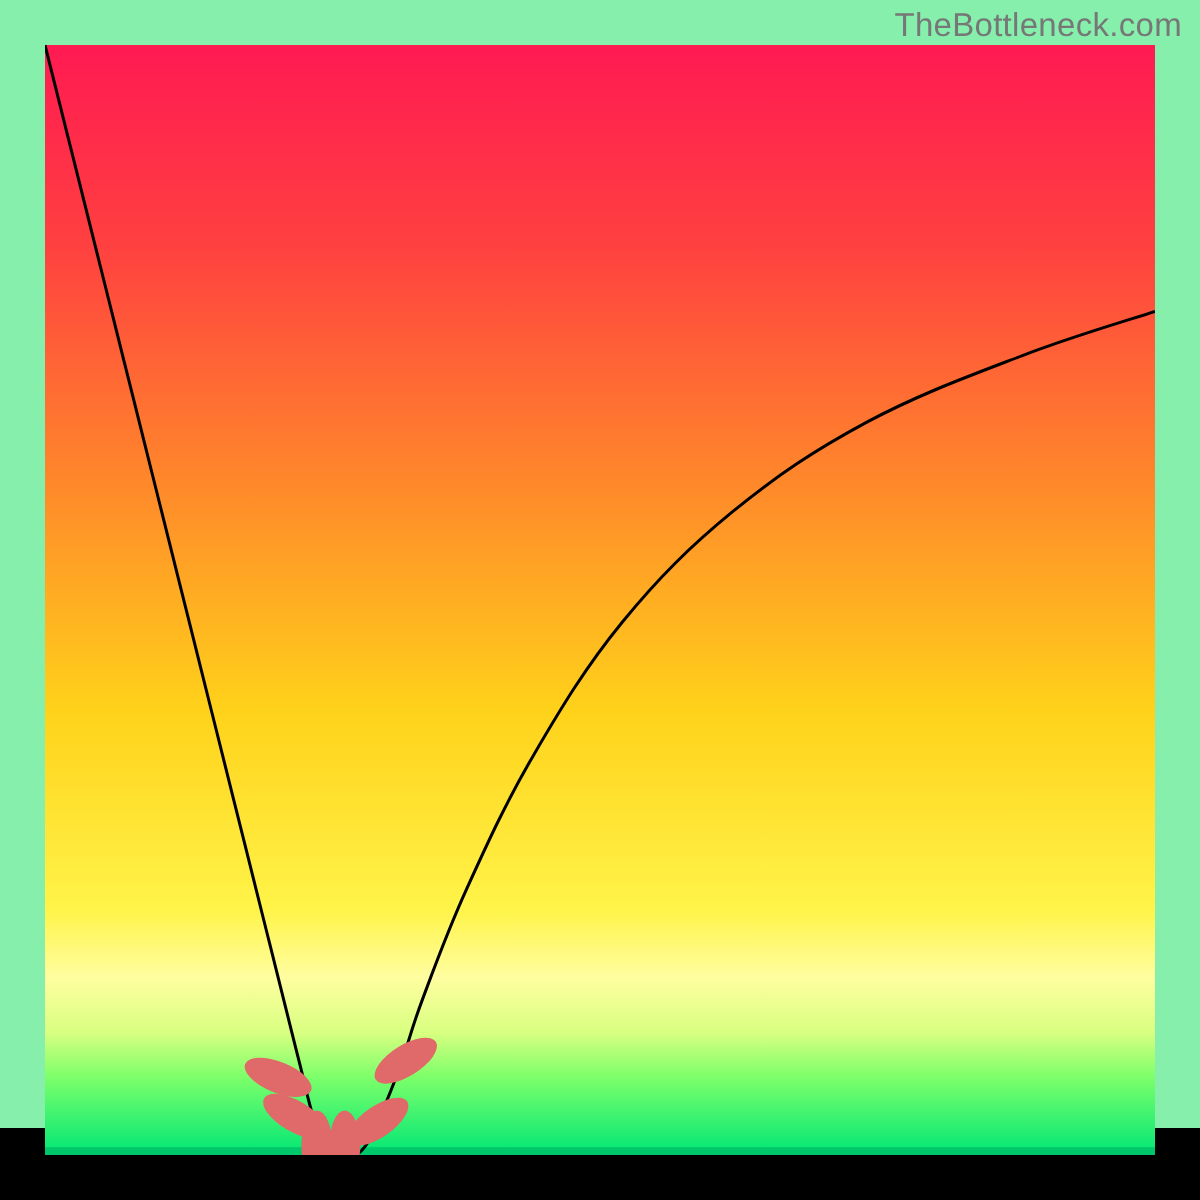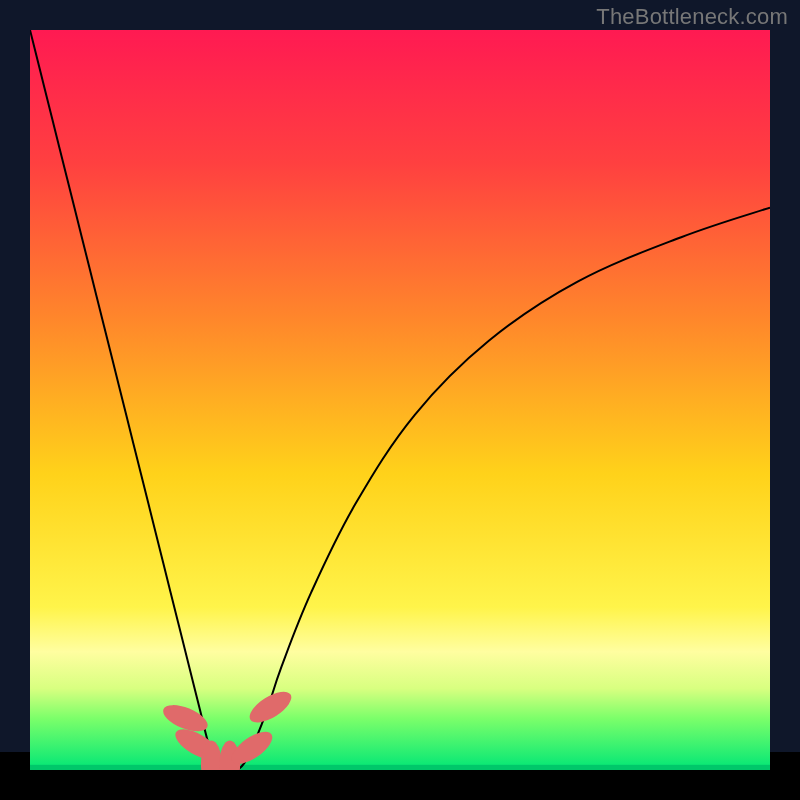--- a/index.html
+++ b/index.html
@@ -7,21 +7,21 @@
     padding: 0;
     width: 800px;
     height: 800px;
     background: #000;
     overflow: hidden;
   }
   .frame {
     position: relative;
     width: 800px;
     height: 752px;
-    background: #0f172a;
+    background: #86efac;
   }
   .plot {
     position: absolute;
     left: 30px;
     top: 30px;
     width: 740px;
     height: 740px;
     overflow: hidden;
   }
   .gradient {

